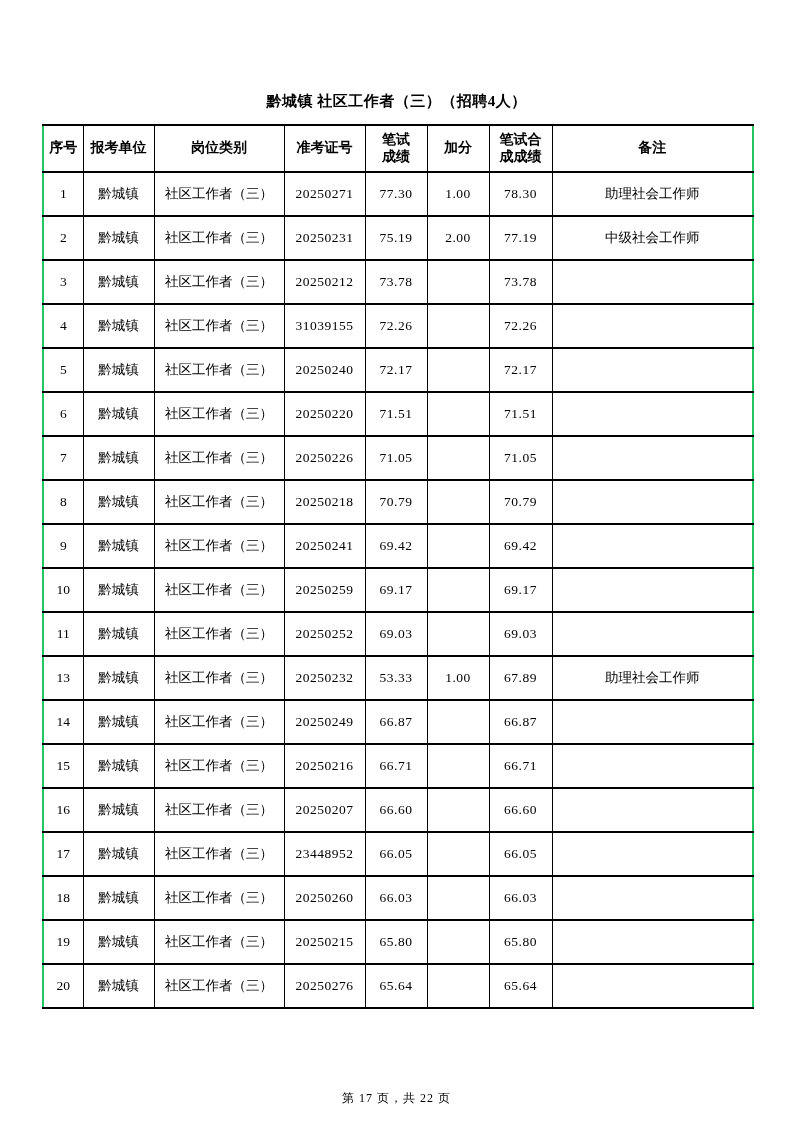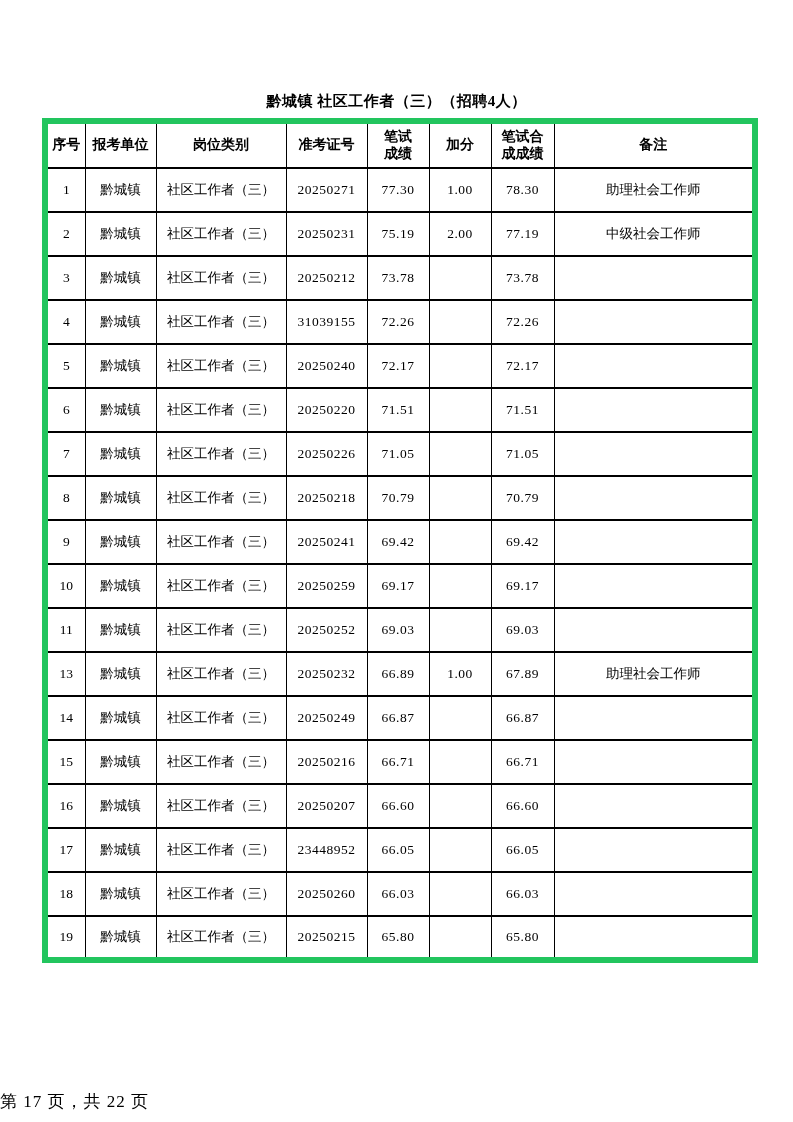--- a/index.html
+++ b/index.html
@@ -20,25 +20,25 @@
     left: 0;
     width: 100%;
     text-align: center;
     font-size: 15px;
     font-weight: bold;
     letter-spacing: 0.5px;
   }
   table.results {
     position: absolute;
     left: 42px;
-    top: 102px;
+    top: 108px;
     width: 710px;
     border-collapse: collapse;
     table-layout: fixed;
-    border: 6px solid #22c55e;
+    border: 2px solid #22c55e;
   }
   table.results th,
   table.results td {
     border-left: 1px solid #000;
     border-right: 1px solid #000;
     border-top: 2px solid #000;
     border-bottom: 2px solid #000;
     text-align: center;
     vertical-align: middle;
     padding: 0 2px;
@@ -55,21 +55,22 @@
   table.results td {
     font-size: 13.5px;
     font-weight: normal;
   }
   td.num { letter-spacing: 0.5px; }
   .doc-footer {
     position: absolute;
     top: 1074px;
     left: 0;
     width: 100%;
-    font-size: 17px;
+    text-align: center;
+    font-size: 12px;
     letter-spacing: 1px;
   }
 </style>
 </head>
 <body>
 
 <div class="page">
 
   <div class="doc-title">黔城镇 社区工作者（三）（招聘4人）</div>
 
@@ -219,21 +220,21 @@
     <td class="num">69.03</td>
     <td></td>
   </tr>
 
 
   <tr>
     <td>13</td>
     <td>黔城镇</td>
     <td>社区工作者（三）</td>
     <td class="num">20250232</td>
-    <td class="num">66.89</td>
+    <td class="num">53.33</td>
     <td class="num">1.00</td>
     <td class="num">67.89</td>
     <td>助理社会工作师</td>
   </tr>
 
   <tr>
     <td>14</td>
     <td>黔城镇</td>
     <td>社区工作者（三）</td>
     <td class="num">20250249</td>
@@ -291,18 +292,28 @@
     <td>19</td>
     <td>黔城镇</td>
     <td>社区工作者（三）</td>
     <td class="num">20250215</td>
     <td class="num">65.80</td>
     <td class="num"></td>
     <td class="num">65.80</td>
     <td></td>
   </tr>
 
+  <tr>
+    <td>20</td>
+    <td>黔城镇</td>
+    <td>社区工作者（三）</td>
+    <td class="num">20250276</td>
+    <td class="num">65.64</td>
+    <td class="num"></td>
+    <td class="num">65.64</td>
+    <td></td>
+  </tr>
 </tbody>
   </table>
 
   <div class="doc-footer">第 17 页，共 22 页</div>
 
 </div>
 
 </body></html>

